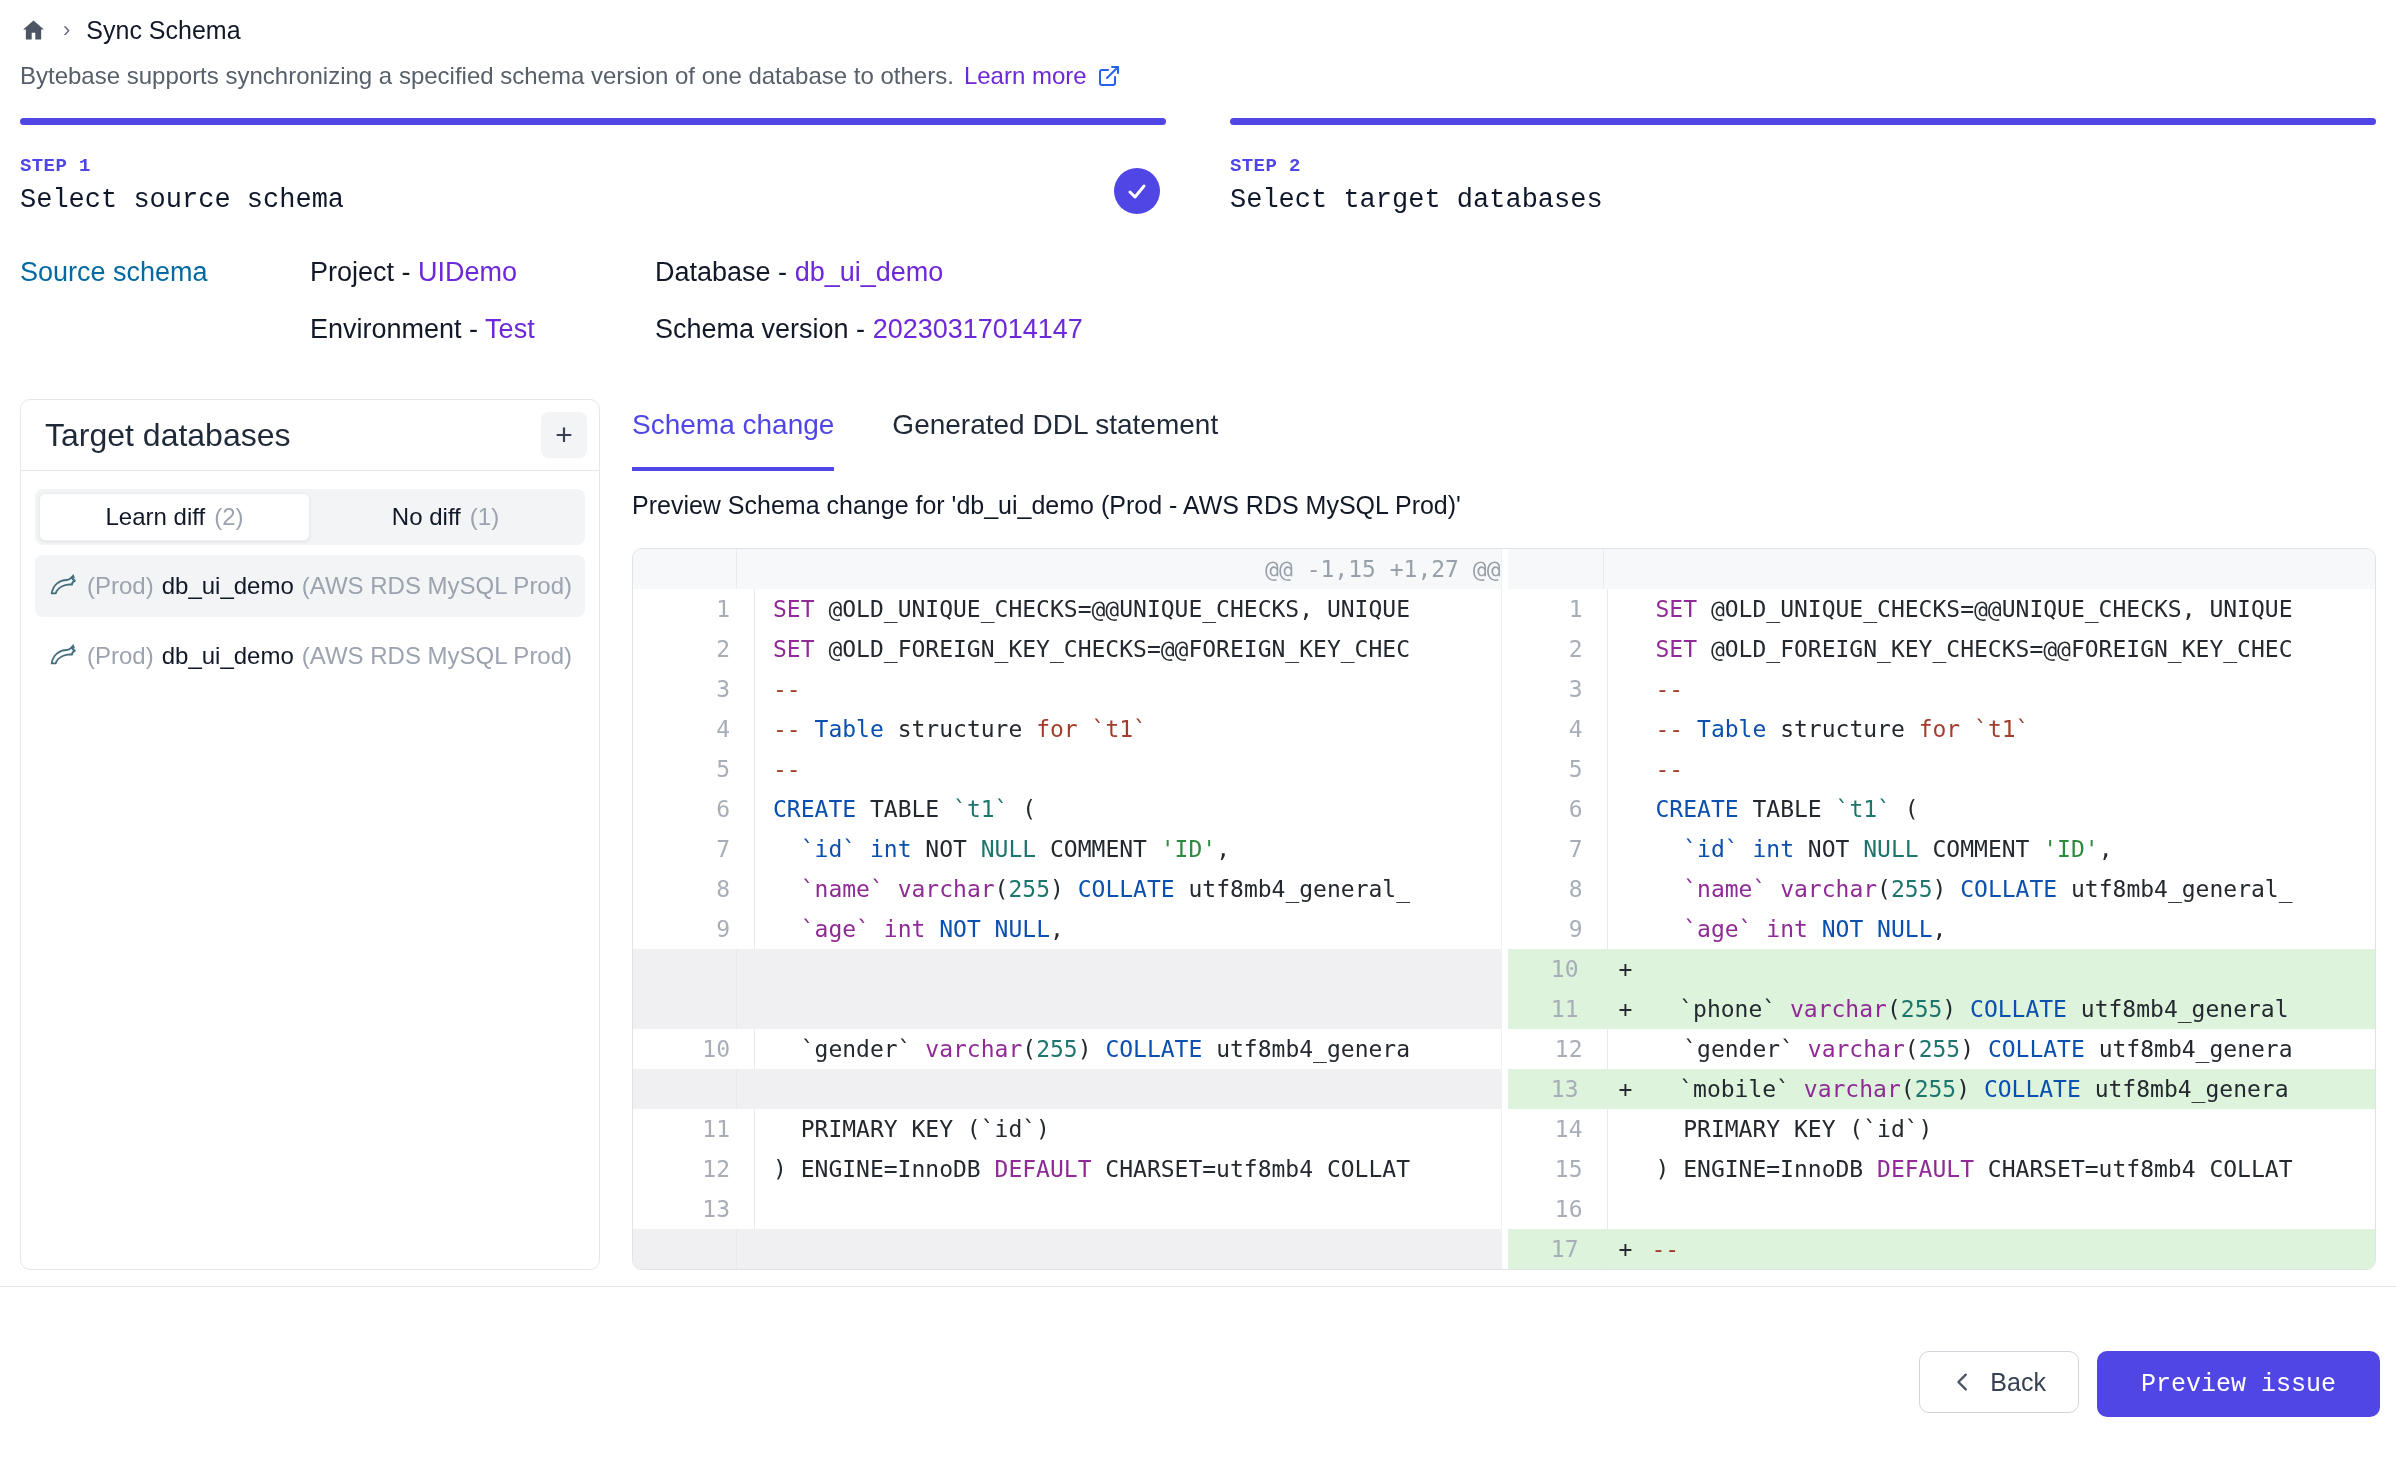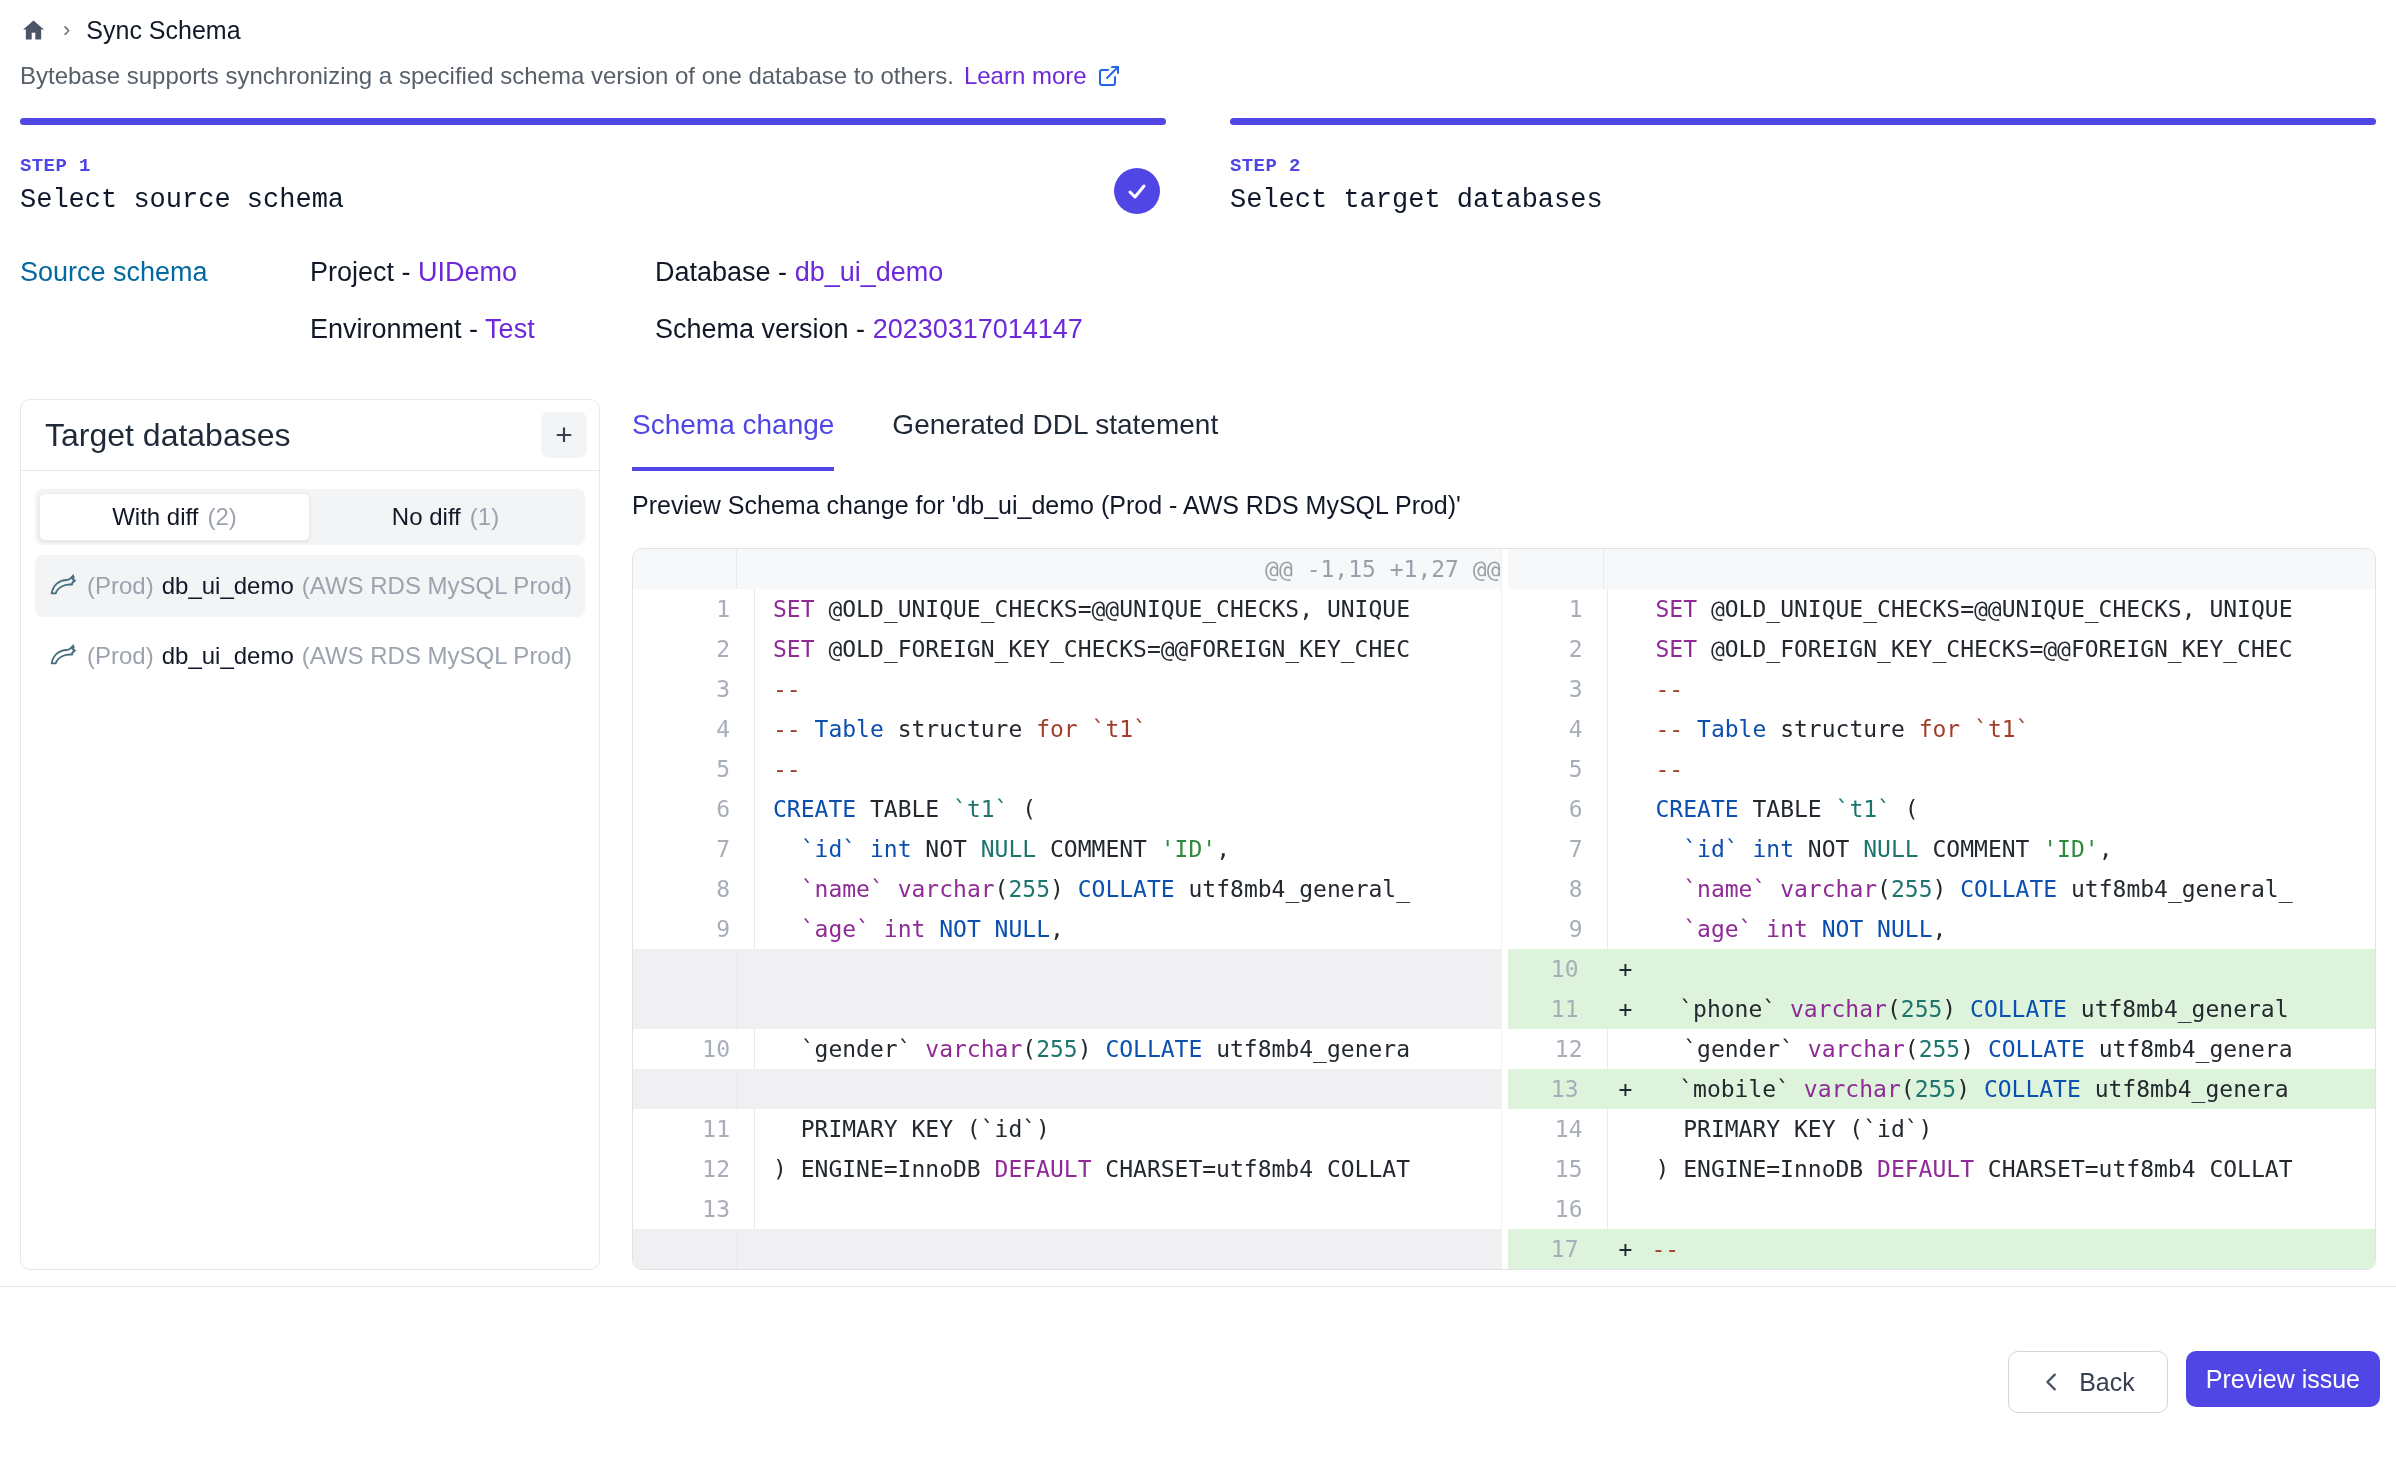--- a/index.html
+++ b/index.html
@@ -81,22 +81,22 @@
   .drow.spacer { background:#f0f0f2; }
   .drow.add { background:#ddf3dc; }
   .tk-d { color:#24292f; } .tk-b { color:#0b4faf; } .tk-p { color:#8f2a96; }
   .tk-t { color:#1d756d; } .tk-g { color:#2e8b3d; } .tk-r { color:#a33d2b; }
 
   
   .footer-divider { margin-top:16px; border:none; border-top:1px solid #e5e7eb; width:100%; }
   .footer { display:flex; justify-content:flex-end; gap:18px; margin-top:64px; padding:0 16px; }
   .btn-back { display:flex; align-items:center; gap:16px; height:62px; padding:0 32px;
     background:#fff; border:1px solid #d1d5db; border-radius:10px; font-size:25px; color:#374151; cursor:pointer; }
-  .btn-primary { height:56px; padding:0 20px; background:#4f46e5; color:#fff; border:none;
-    border-radius:10px; font-size:25px; font-weight:500; cursor:pointer; }
+  .btn-primary { height:66px; padding:0 44px; background:#4f46e5; color:#fff; border:none;
+    border-radius:10px; font-size:25px; font-weight:500; cursor:pointer;font-family:Liberation Mono, monospace; }
 </style>
 </head>
 <body>
 
 <div class="page">
 
   <div class="crumb">
     <svg width="27" height="27" viewBox="0 0 24 24" fill="#4b5563">
       <path d="M12 3 2.8 11h2.4v9h5.2v-6h3.2v6h5.2v-9h2.4Z"></path>
     </svg>
@@ -158,21 +158,21 @@
 
   <div class="main">
 
     <div class="panel">
       <div class="panel-header">
         <span class="panel-title">Target databases</span>
         <button class="add-btn">+</button>
       </div>
       <div class="segmented">
         <div class="seg active">
-          <span>With diff</span>
+          <span>Learn diff</span>
           <span class="count">(2)</span>
         </div>
         <div class="seg">
           <span>No diff</span>
           <span class="count">(1)</span>
         </div>
       </div>
       <div>
           <div class="db-item selected">
             <svg class="db-icon" width="32" height="32" viewBox="0 0 24 24" fill="none">

